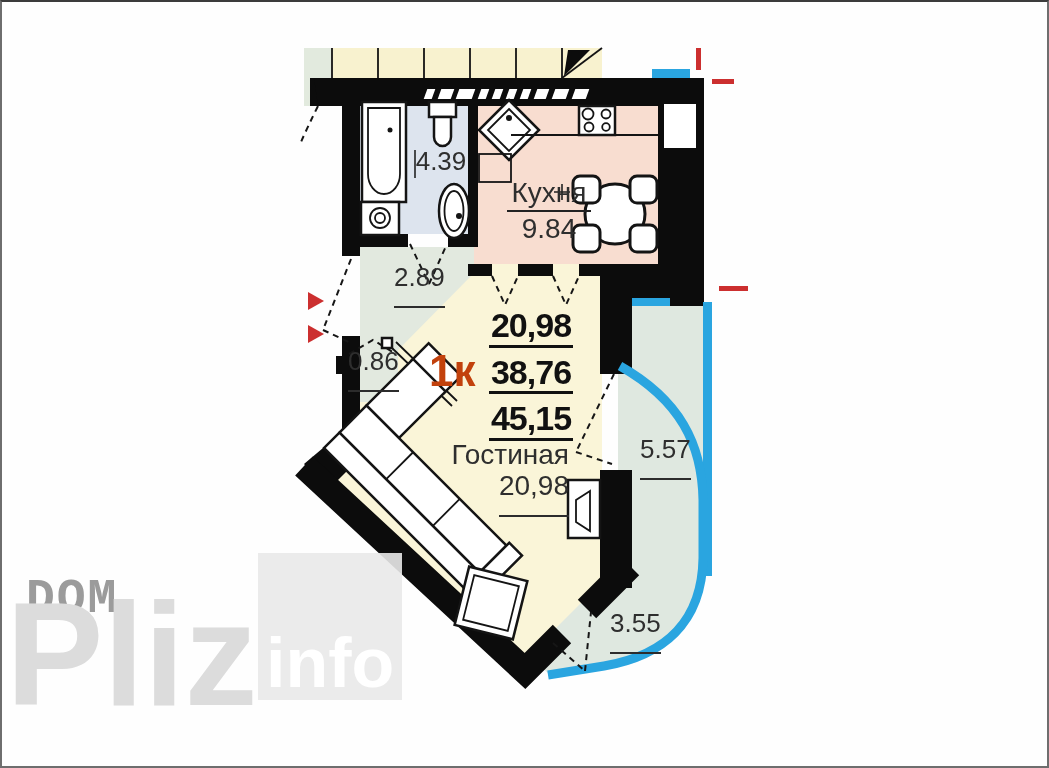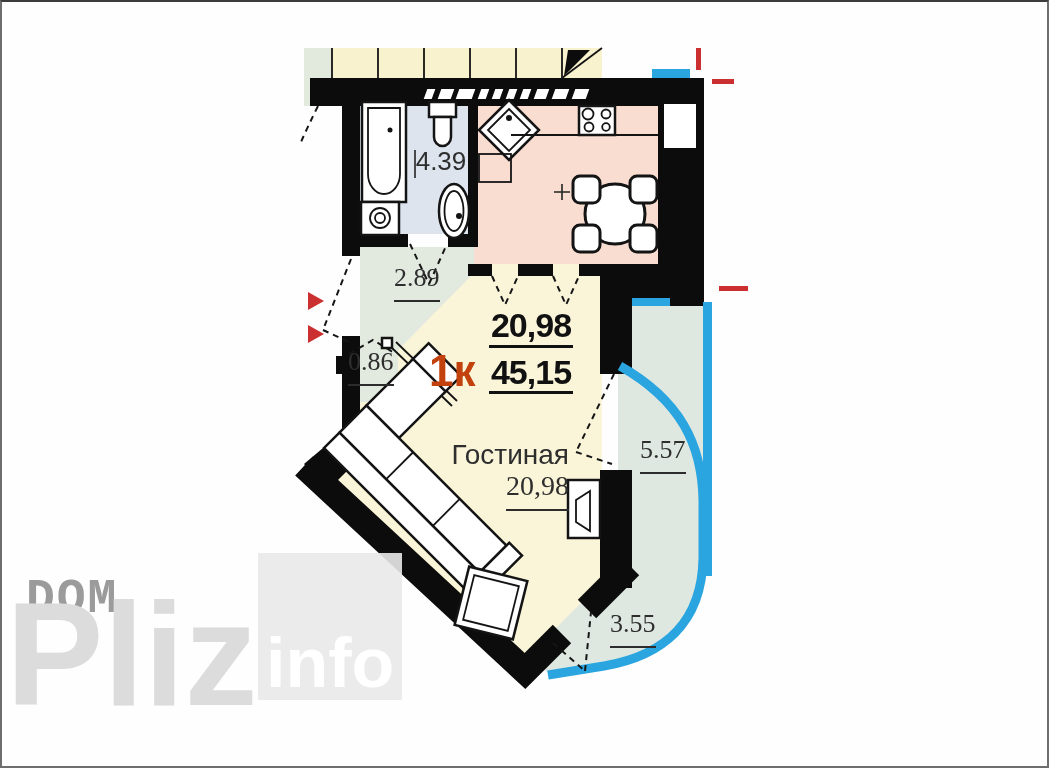--- a/index.html
+++ b/index.html
@@ -20,21 +20,21 @@
   .furn{fill:#ffffff;stroke:#141414;stroke-width:2.5;}
   .furn3{fill:#ffffff;stroke:#141414;stroke-width:3;}
   .thin{stroke:#141414;stroke-width:1.8;fill:none;}
   .dash{stroke:#161616;stroke-width:2;fill:none;stroke-dasharray:6 5;}
   .blue{fill:var(--glazing_blue,#2aa5e0);}
   .bluel{stroke:var(--glazing_blue,#2aa5e0);stroke-width:9;fill:none;}
   .red{fill:var(--marker_red,#cc2f2f);}
   
   .lbl{position:absolute;color:var(--label_dark,#2e2e2e);text-align:center;
        line-height:1.05;z-index:4;white-space:nowrap;}
-  .u{border-bottom:2.5px solid #2c2c2c;padding-bottom:8px;font-family:Liberation Serif, serif;}
+  .u{border-bottom:2.5px solid #2c2c2c;padding-bottom:14px;}
   .sz26{font-size:26px;}
   .sz28{font-size:28px;}
   .fracline{height:0;border-top:2.5px solid #222;margin:3px auto 2px auto;}
   .sumv{font-weight:bold;font-size:34px;letter-spacing:-1px;color:#111;
         border-bottom:3px solid #111;text-align:center;width:84px;
         padding-bottom:1px;margin-bottom:7px;}
   #apt-type{position:absolute;font-size:44px;font-weight:bold;color:#c2410c;z-index:4;}
   
   #wm-dom{position:absolute;left:24px;top:570px;font-size:48px;font-weight:bold;
           letter-spacing:2px;color:var(--watermark_gray,#9b9b9b);z-index:1;font-family:Liberation Mono, monospace;}
@@ -208,33 +208,39 @@
     </g>
     <g>
       <rect class="red" x="694" y="46" width="5" height="22"></rect>
       <rect class="red" x="710" y="77" width="22" height="5"></rect>
       <rect class="red" x="717" y="284" width="29" height="5"></rect>
     </g>
   </svg>
 
   <div class="lbl sz26" style="left:398px;top:146px;width:66px;margin-left:8px;">4.39</div>
 
+  <div class="lbl" style="left:492px;top:176px;width:110px;">
+    <div class="sz28">Кухня</div>
+    <div class="fracline" style="width:84px;"></div>
+    <div class="sz28">9.84</div>
+  </div>
 
   <div class="lbl sz26" style="left:392px;top:262px;">
     <span class="u">2.89</span>
   </div>
 
   <div class="lbl sz26" style="left:346px;top:346px;">
     <span class="u">0.86</span>
   </div>
 
   <div id="apt-type" style="left:427px;top:344px;">1к</div>
 
   <div class="lbl" style="left:487px;top:306px;">
     <div class="sumv">20,98</div>
+    <div class="sumv">38,76</div>
     <div class="sumv">45,15</div>
   </div>
 
   <div class="lbl" style="left:437px;top:438px;width:130px;text-align:right;">
     <div class="sz28">Гостиная</div>
     <div style="margin-top:2px;">
       <span class="u sz28">20,98</span>
     </div>
   </div>
 

